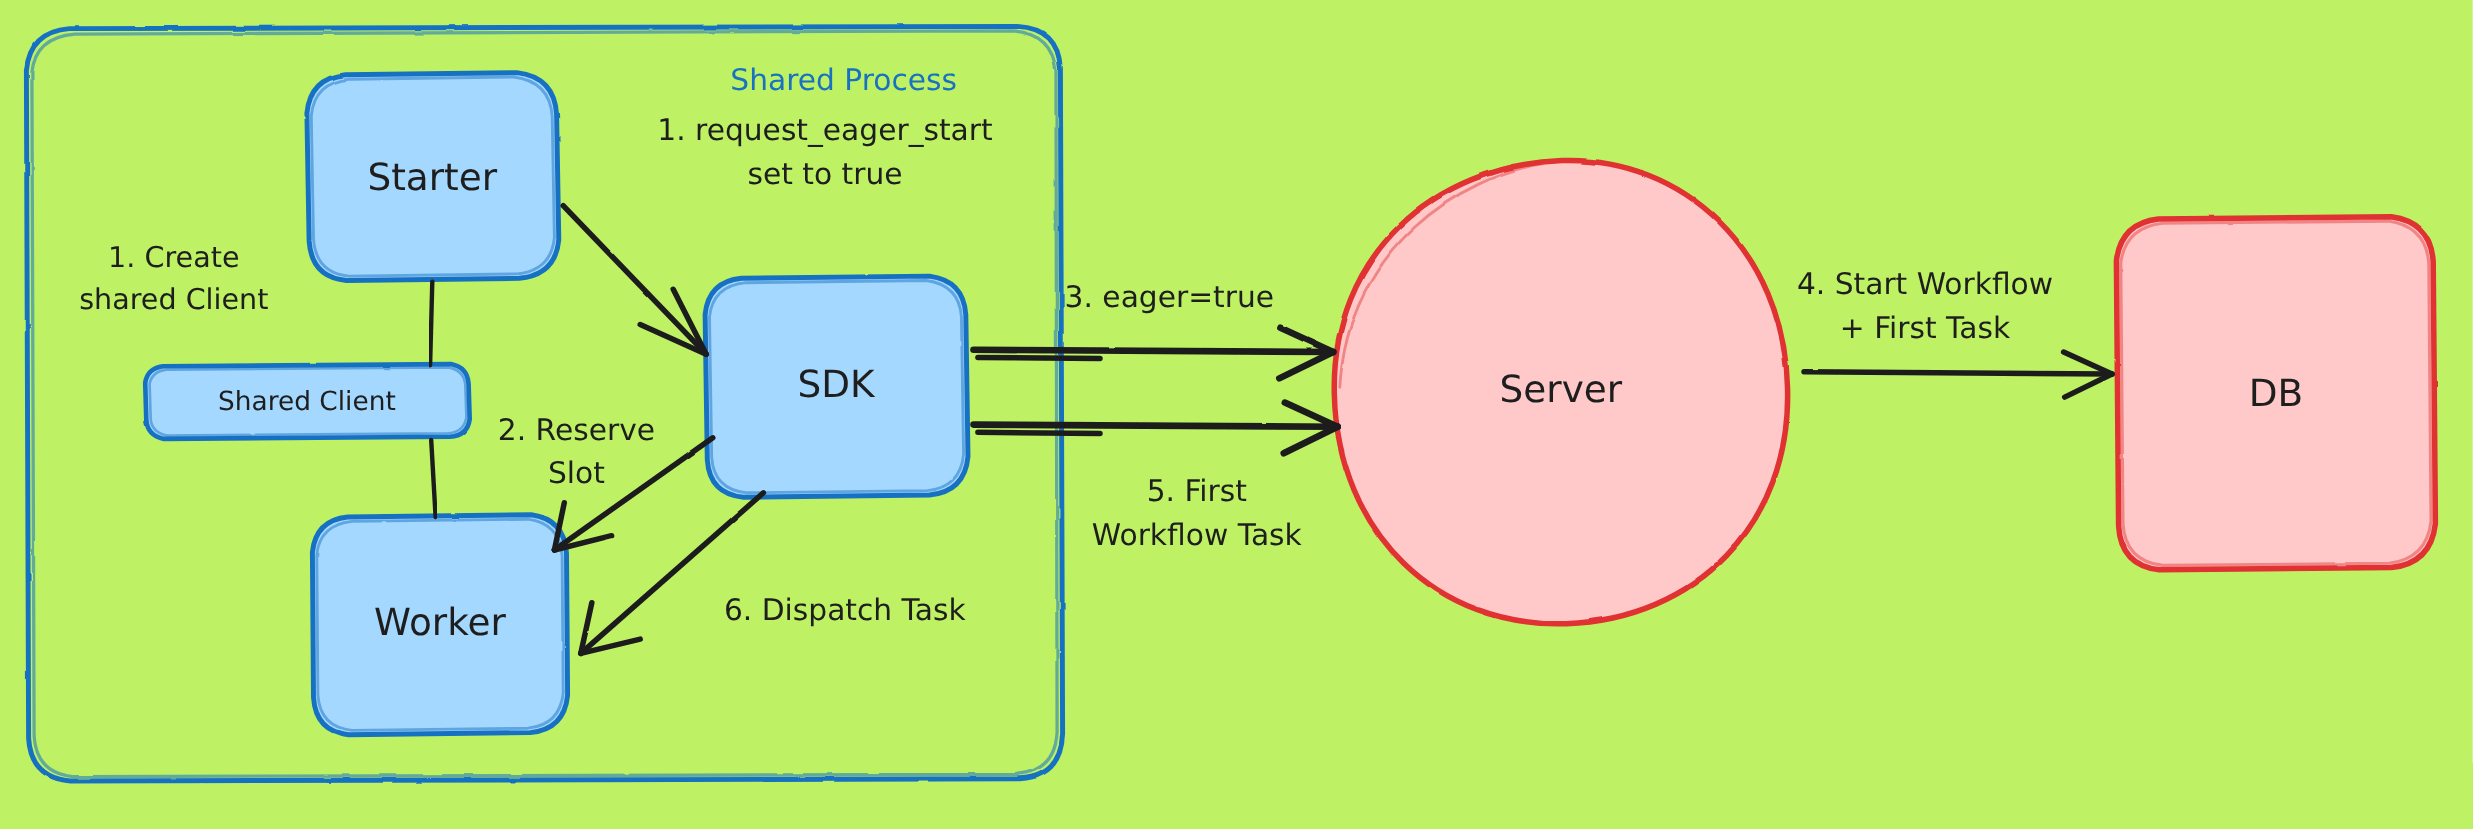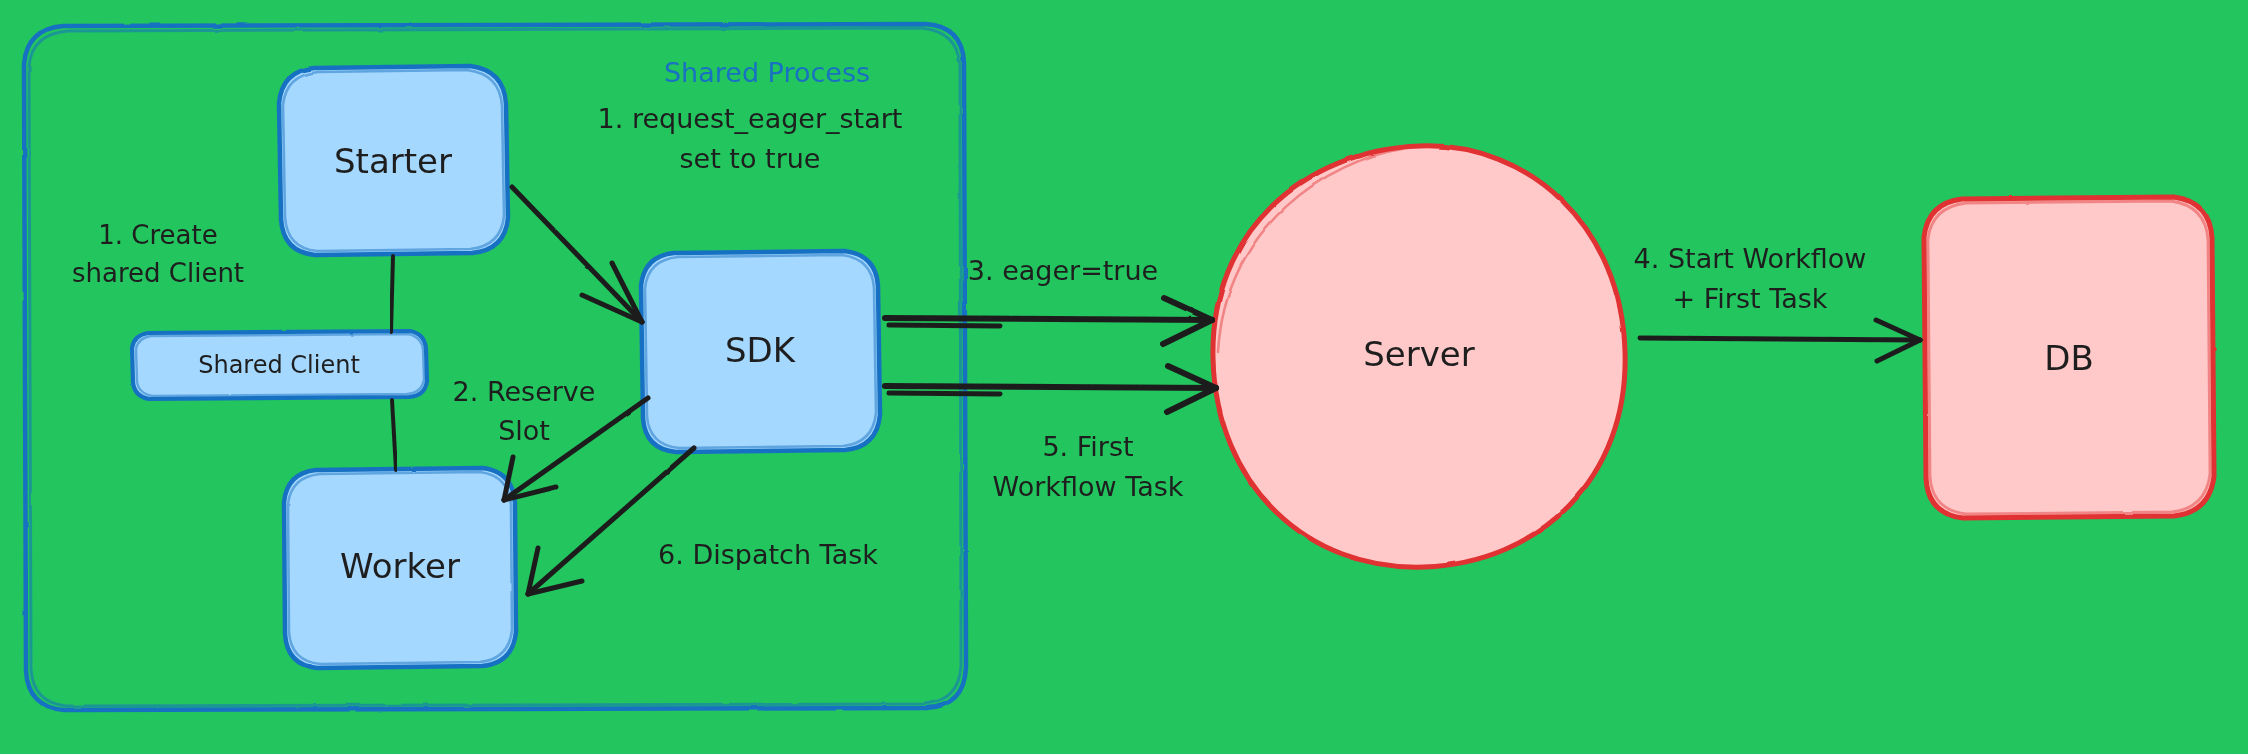--- a/index.html
+++ b/index.html
@@ -10,21 +10,21 @@
   body {
     width: 2248px;
     height: 754px;
     overflow: hidden;
     font-family: "DejaVu Sans", sans-serif;
   }
   #canvas {
     position: relative;
     width: 2248px;
     height: 754px;
-    background: #22c55e;
+    background: #bef264;
   }
   svg#diagram {
     position: absolute;
     inset: 0;
     width: 2248px;
     height: 754px;
   }
   .node-label {
     font-family: "DejaVu Sans", sans-serif;
     fill: #1e1e1e;

